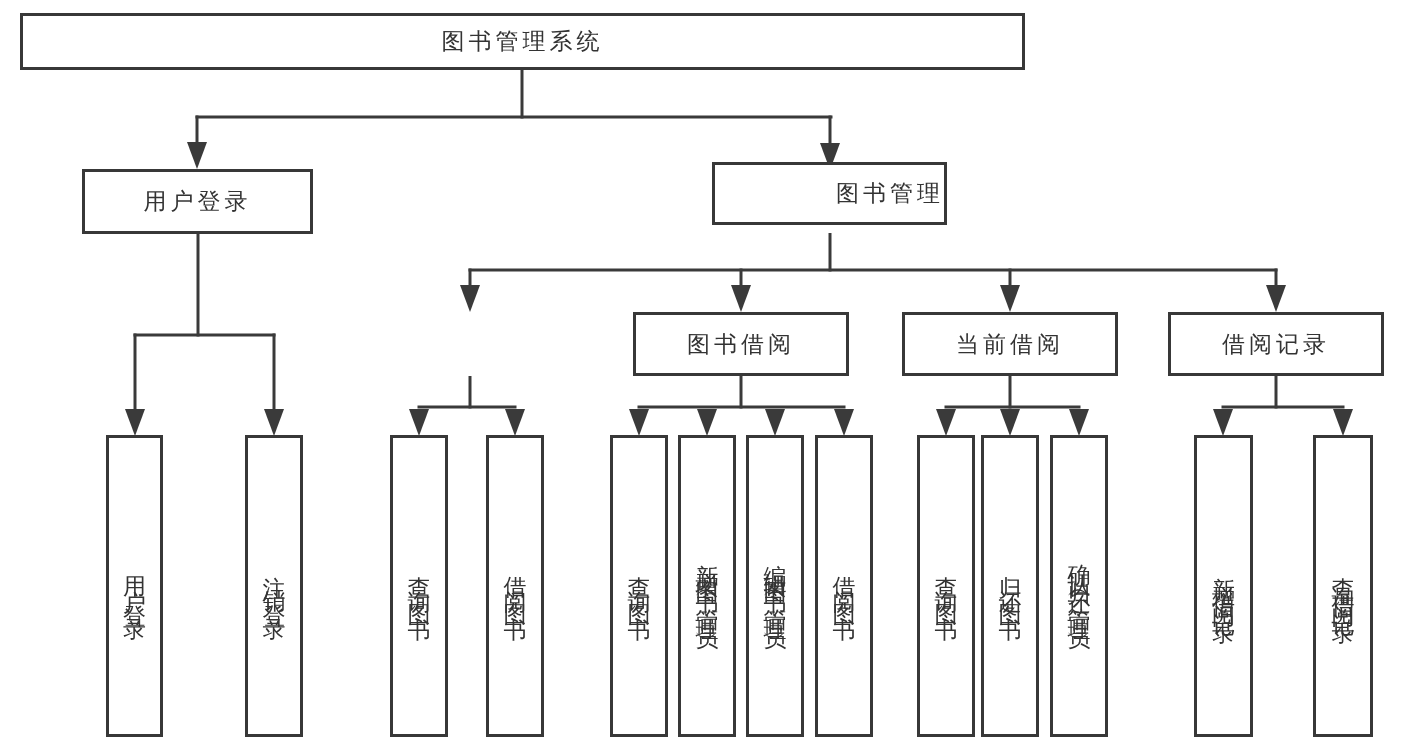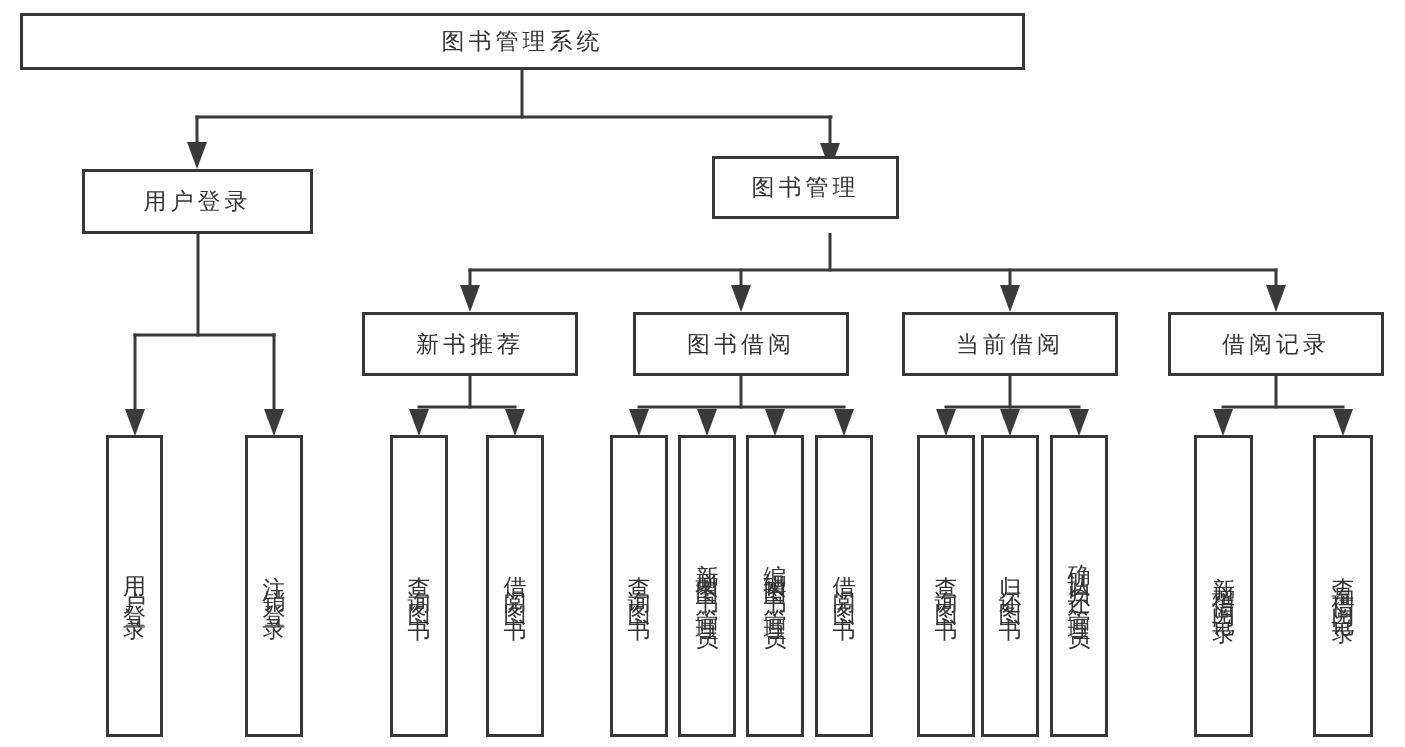--- a/index.html
+++ b/index.html
@@ -15,21 +15,21 @@
   }
   .h .lbl { font-size:23px; letter-spacing:4px; white-space:nowrap; }
   .v .lbl { writing-mode:vertical-rl; font-size:23px; line-height:1; white-space:nowrap; }
   .ls4 { letter-spacing:14px; }
   .ls6 { letter-spacing:9px; }
   .ls9 { letter-spacing:9px; }
 
   
   .b-root { left:20px;  top:13px;  width:1005px; height:57px; }
   .b-user { left:82px;  top:169px; width:231px;  height:65px; }
-  .b-mgmt { left:712px; top:156px; width:187px;  height:63px; }
+  .b-mgmt { left:712px; top:162px; width:235px;  height:63px;justify-content:flex-end; }
   .l3     { top:312px;  height:64px; width:216px; }
   .b-l31  { left:362px; }
   .b-l32  { left:633px; }
   .b-l33  { left:902px; }
   .b-l34  { left:1168px; }
   .leaf   { top:435px; height:302px; width:58px; }
   .b-lf1  { left:106px; width:57px; }
   .b-lf2  { left:245px; }
   .b-lf3  { left:390px; }
   .b-lf4  { left:486px; }
@@ -113,23 +113,20 @@
     <span class="lbl">图书管理系统</span>
   </div>
 
   <div class="box h b-user">
     <span class="lbl">用户登录</span>
   </div>
   <div class="box h b-mgmt">
     <span class="lbl">图书管理</span>
   </div>
 
-  <div class="box h l3 b-l31">
-    <span class="lbl">新书推荐</span>
-  </div>
   <div class="box h l3 b-l32">
     <span class="lbl">图书借阅</span>
   </div>
   <div class="box h l3 b-l33">
     <span class="lbl">当前借阅</span>
   </div>
   <div class="box h l3 b-l34">
     <span class="lbl">借阅记录</span>
   </div>
 

